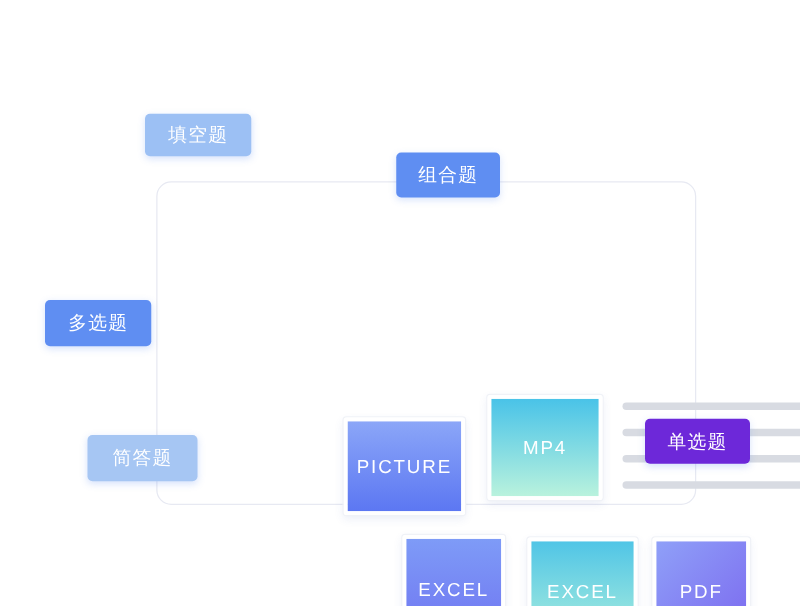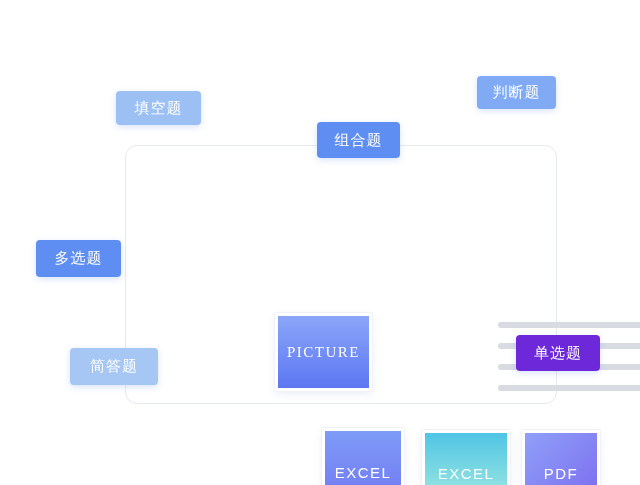--- a/index.html
+++ b/index.html
@@ -53,23 +53,22 @@
     justify-content: center;
     color: #ffffff;
     font-size: 15px;
     letter-spacing: 1.5px;
     border: 3px solid #ffffff;
     border-radius: 2px;
     box-shadow: 0 0 0 1px #f0f2f7, 0 3px 8px rgba(60,90,180,0.10);
     box-sizing: border-box;
   }
   .tile-picture {
-    left: 149px; top: 167px; width: 97px; height: 78px;
+    left: 149px; top: 188px; width: 97px; height: 78px;
     background: linear-gradient(180deg, #8ba6f8 0%, #5c77f2 100%);
-    font-family: Liberation Serif, serif;
   }
   .tile-mp4 {
     left: 264px; top: 170px; width: 92px; height: 84px;
     background: linear-gradient(180deg, #49c3e8 0%, #b9f2dd 100%);
   }
   .tile-excel {
     left: 196px; top: 282px; width: 82px; height: 88px;
     background: linear-gradient(180deg, #7e9bf7 0%, #6f74f1 100%);
   }
   .tile-word {
@@ -98,20 +97,23 @@
 </head>
 <body>
 
 <div class="stage">
 
   <div class="card">
 
     <div class="tile tile-picture">
       <span>PICTURE</span>
     </div>
+    <div class="tile tile-mp4">
+      <span>MP4</span>
+    </div>
 
     <div class="line line-1"></div>
     <div class="line line-2"></div>
     <div class="line line-3"></div>
     <div class="line line-4"></div>
 
     <div class="tile tile-excel">
       <span>EXCEL</span>
     </div>
     <div class="tile tile-word">
@@ -119,23 +121,20 @@
     </div>
     <div class="tile tile-pdf">
       <span>PDF</span>
     </div>
 
   </div>
 
   <div class="tag tag-fill-blank">
     <span>填空题</span>
   </div>
-  <div class="tag tag-true-false">
-    <span>判断题</span>
-  </div>
   <div class="tag tag-multi-choice">
     <span>多选题</span>
   </div>
   <div class="tag tag-composite">
     <span>组合题</span>
   </div>
   <div class="tag tag-short-answer">
     <span>简答题</span>
   </div>
   <div class="tag tag-single-choice">

